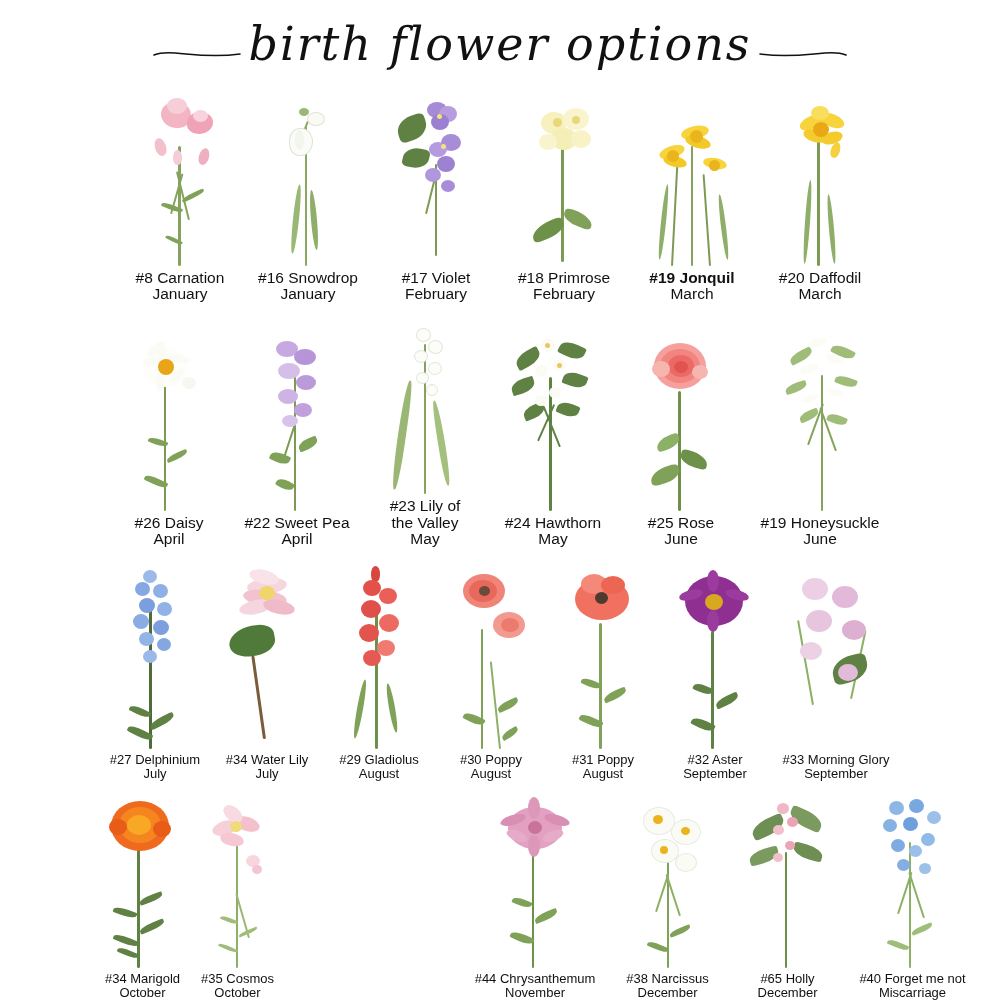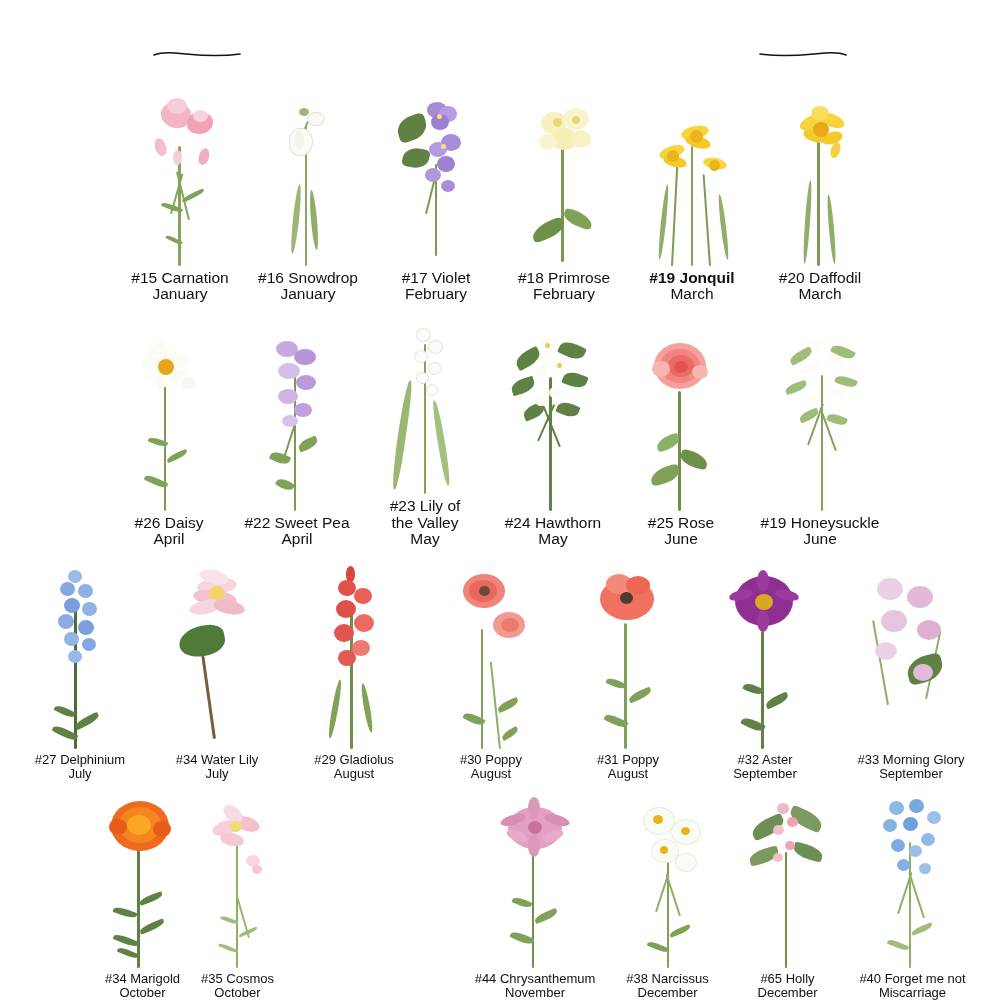--- a/index.html
+++ b/index.html
@@ -108,20 +108,21 @@
 </style>
 </head>
 <body>
 
 <div class="title-wrap">
   <div class="title-swash-left">
     <svg width="90" height="16" viewBox="0 0 90 16">
         <path d="M2 9 C20 2, 45 14, 88 8" stroke="#111" stroke-width="1.6" fill="none" stroke-linecap="round"></path>
       </svg>
   </div>
+  <div class="title">birth flower options</div>
   <div class="title-swash-right">
     <svg width="90" height="16" viewBox="0 0 90 16">
         <path d="M2 8 C45 14, 70 2, 88 9" stroke="#111" stroke-width="1.6" fill="none" stroke-linecap="round"></path>
       </svg>
   </div>
 </div>
 
 <div class="sheet">
 
   <div class="row" style="top:0px;height:215px;align-items:flex-end;">
@@ -138,21 +139,21 @@
           <div class="blob" style="left:36px;top:8px;width:30px;height:26px;background:#f3b4c3;border-radius:48% 52% 45% 55%;"></div>
           <div class="blob" style="left:42px;top:4px;width:20px;height:16px;background:#f7cdd7;"></div>
           <div class="blob" style="left:62px;top:18px;width:26px;height:22px;background:#f0a3b6;border-radius:52% 48% 55% 45%;"></div>
           <div class="blob" style="left:68px;top:16px;width:15px;height:12px;background:#f8d2dc;"></div>
           <div class="bud" style="left:30px;top:44px;width:11px;height:18px;background:#f2bfcb;transform:rotate(-18deg);"></div>
           <div class="bud" style="left:74px;top:54px;width:10px;height:17px;background:#eeb0c0;transform:rotate(16deg);"></div>
           <div class="bud" style="left:48px;top:56px;width:9px;height:15px;background:#f6cdd6;"></div>
         </div>
       </div>
       <div class="caption">
-        <span>#15 Carnation</span>
+        <span>#8 Carnation</span>
         <span class="l2">January</span>
       </div>
     </div>
 
     <div class="cell" style="width:128px;height:215px;">
       <div class="art" style="height:172px;">
         <div class="fl" style="width:110px;height:172px;">
           <div class="stem" style="left:52px;bottom:0;width:2.2px;height:140px;background:#8aa862;"></div>
           <div class="leaf" style="left:40px;bottom:12px;width:6px;height:70px;border-radius:50%;background:#9ab873;transform:rotate(6deg);"></div>
           <div class="leaf" style="left:58px;bottom:16px;width:6px;height:60px;border-radius:50%;background:#8fae69;transform:rotate(-5deg);"></div>
@@ -398,21 +399,21 @@
           <div class="blob" style="left:46px;top:64px;width:18px;height:7px;background:#fcfcf6;transform:rotate(-14deg);"></div>
         </div>
       </div>
       <div class="caption">
         <span>#19 Honeysuckle</span>
         <span class="l2">June</span>
       </div>
     </div>
   </div>
 
-  <div class="row" style="top:468px;height:225px;align-items:flex-start;gap:25px;">
+  <div class="row" style="top:468px;height:225px;align-items:flex-start;">
 
     <div class="cell" style="width:112px;height:225px;">
       <div class="art" style="height:185px;">
         <div class="fl" style="width:100px;height:185px;">
           <div class="stem" style="left:44px;bottom:0;width:3px;height:140px;background:#4e6b38;"></div>
           <div class="leaf dark" style="left:22px;bottom:12px;width:26px;height:8px;transform:rotate(28deg);"></div>
           <div class="leaf dark" style="left:44px;bottom:24px;width:26px;height:8px;transform:rotate(-26deg);"></div>
           <div class="leaf dark" style="left:24px;bottom:34px;width:22px;height:7px;transform:rotate(26deg);"></div>
           <div class="blob" style="left:38px;top:6px;width:14px;height:13px;background:#9cb9e8;"></div>
           <div class="blob" style="left:30px;top:18px;width:15px;height:14px;background:#86a8e2;"></div>

